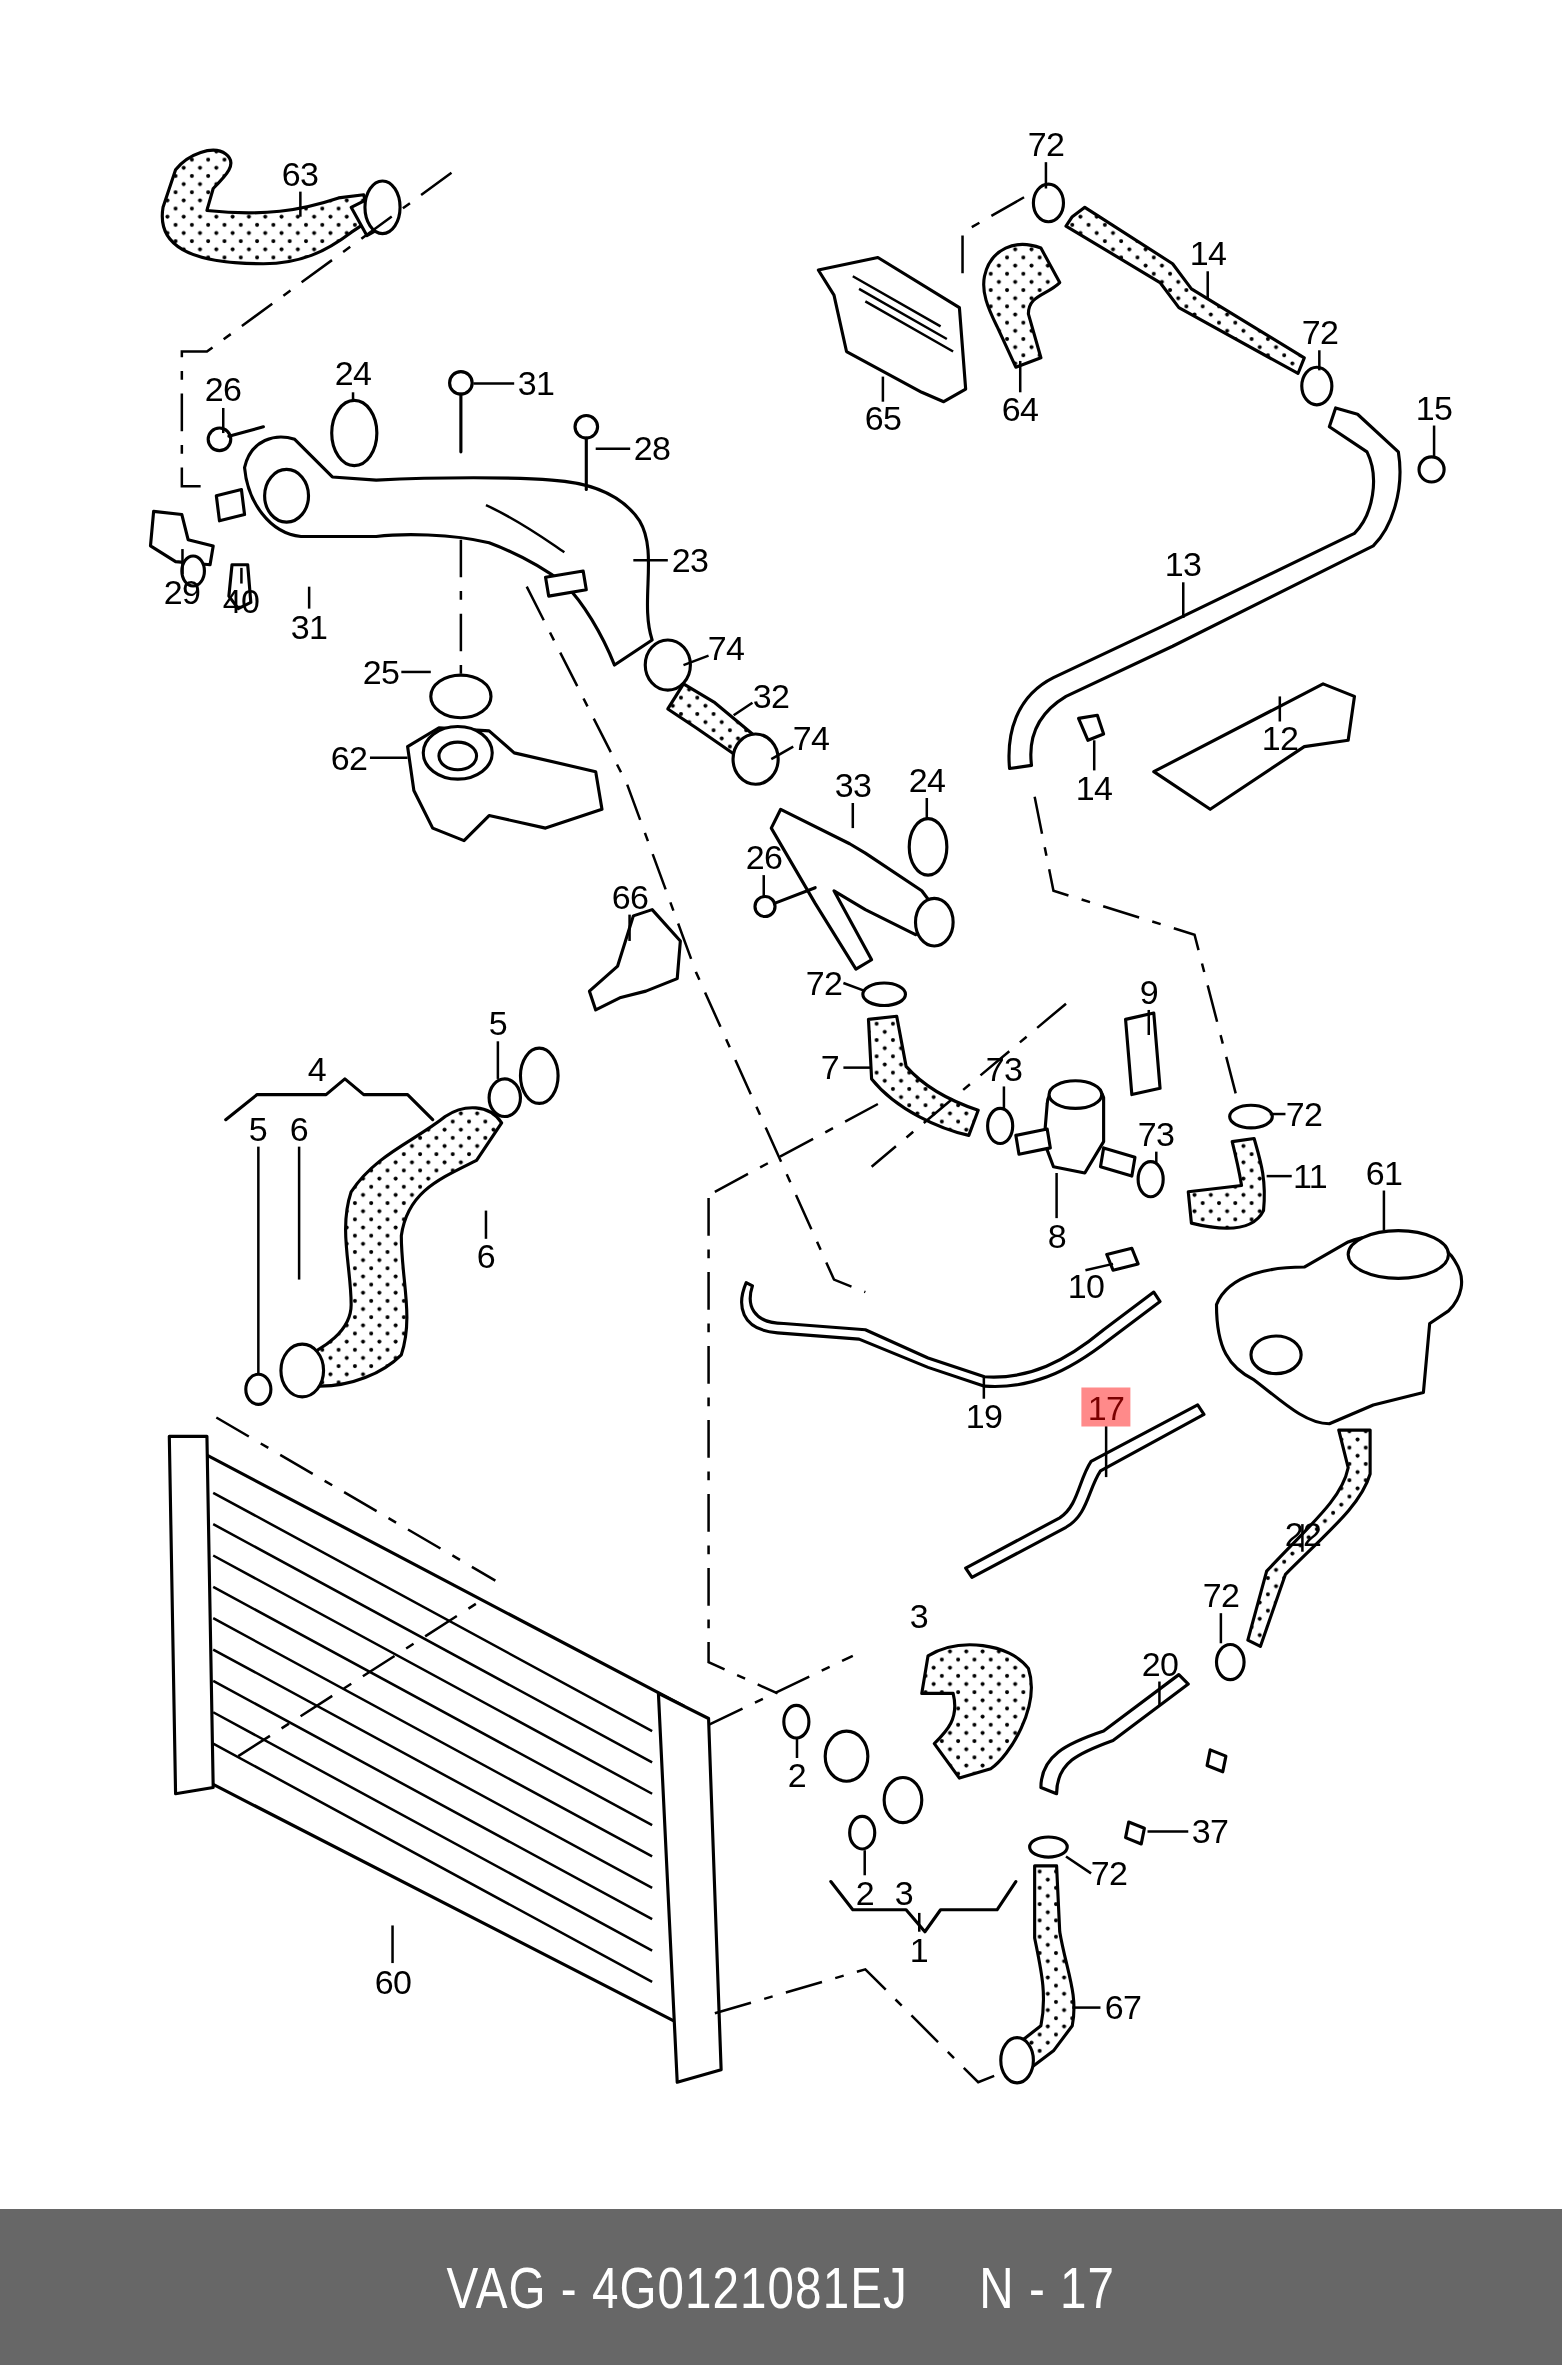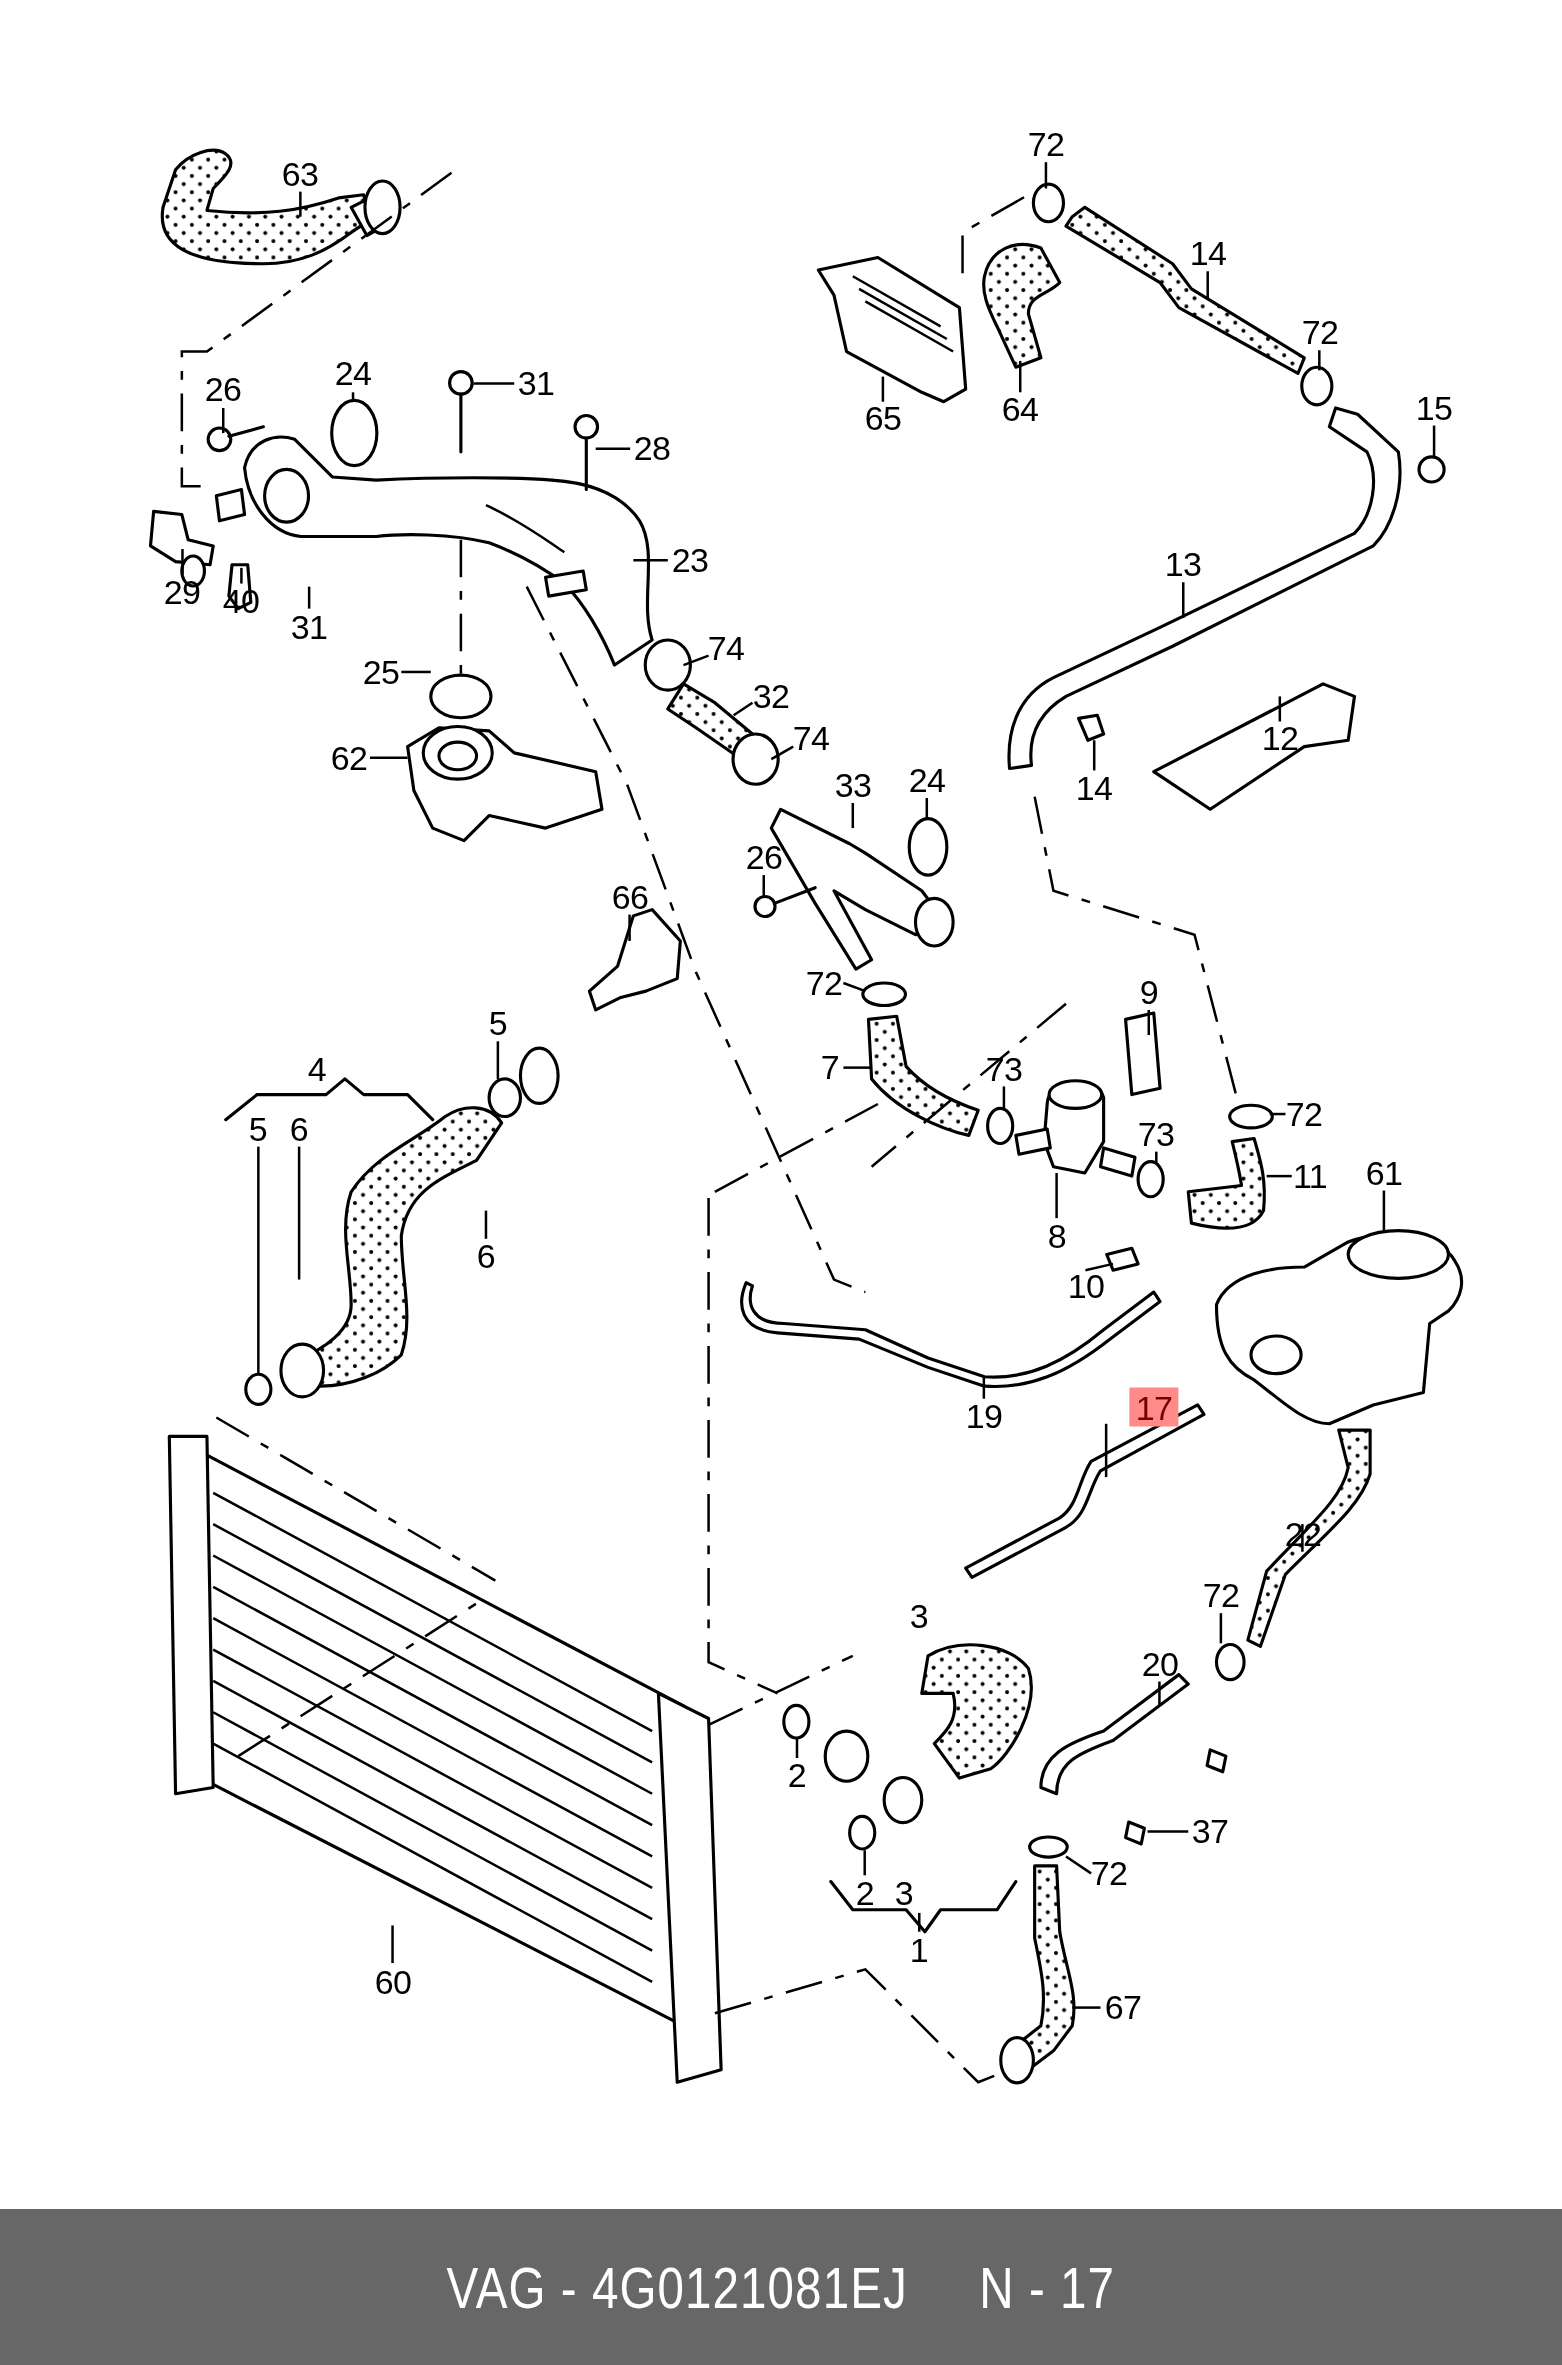--- a/index.html
+++ b/index.html
@@ -2,21 +2,21 @@
 <html style="font-size:10px"><head>
 <meta charset="utf-8">
 <style>
   html, body { margin: 0; padding: 0; background: #ffffff; }
   body { width: 1562px; height: 2366px; position: relative; overflow: hidden;
          font-family: "Liberation Sans", "DejaVu Sans", sans-serif; }
   #diagram { position: absolute; left: 0; top: 0; width: 1562px; height: 1932px; }
   #art { position: absolute; left: 0; top: 0; }
   .callout { position: absolute; font-size: 34px; color: #000; line-height: 1;
              transform: translate(-50%, -50%); white-space: nowrap; letter-spacing: -0.6px; }
-  .callout.highlight { background: #ff8a8a; color: #7a0000; padding: 2.5px 6.3px; margin-left: 48px; }
+  .callout.highlight { background: #ff8a8a; color: #7a0000; padding: 2.5px 6.3px; }
   #footer { position: absolute; left: 0; top: 2209px; width: 1562px; height: 156px;
             background: #676767; display: flex; align-items: center; justify-content: center; }
   #footer-text { color: #ffffff; font-size: 58px; letter-spacing: 1.3px;
                  transform: scaleX(0.82); white-space: pre; }
   .ln { fill: none; stroke: #000; stroke-width: 5; stroke-linecap: round; stroke-linejoin: round; }
   .ln2 { fill: none; stroke: #000; stroke-width: 4; }
   .dash { fill: none; stroke: #000; stroke-width: 4; stroke-dasharray: 60 22 14 22; }
   .hose { fill: url(#dots); stroke: #000; stroke-width: 5; stroke-linejoin: round; }
   .part { fill: #fff; stroke: #000; stroke-width: 5; stroke-linejoin: round; }
   .lead { stroke: #000; stroke-width: 4; }

